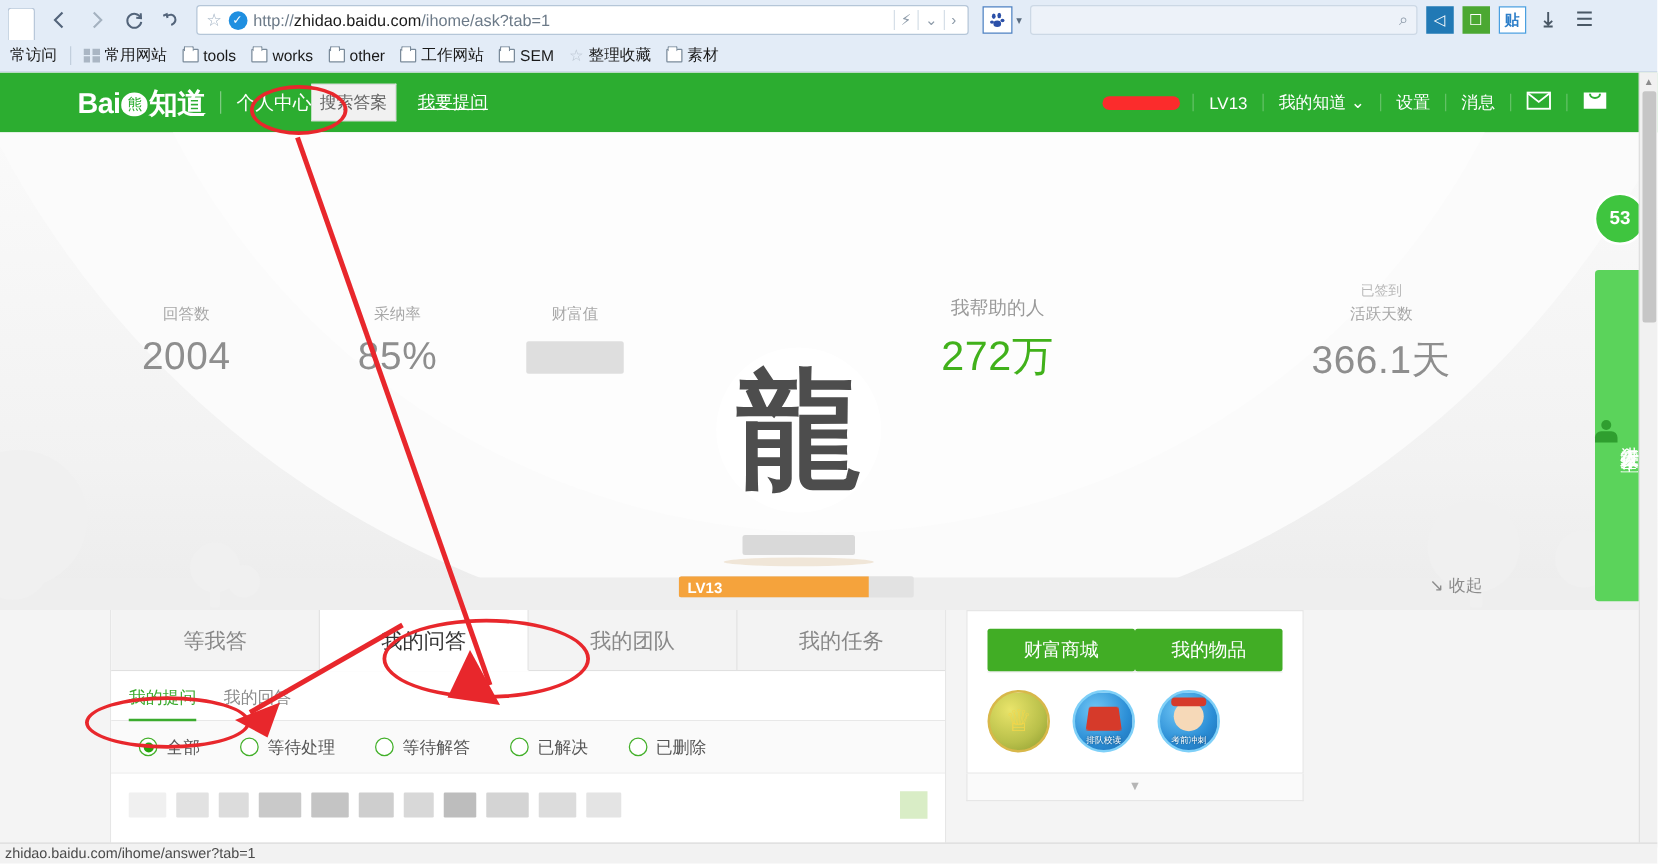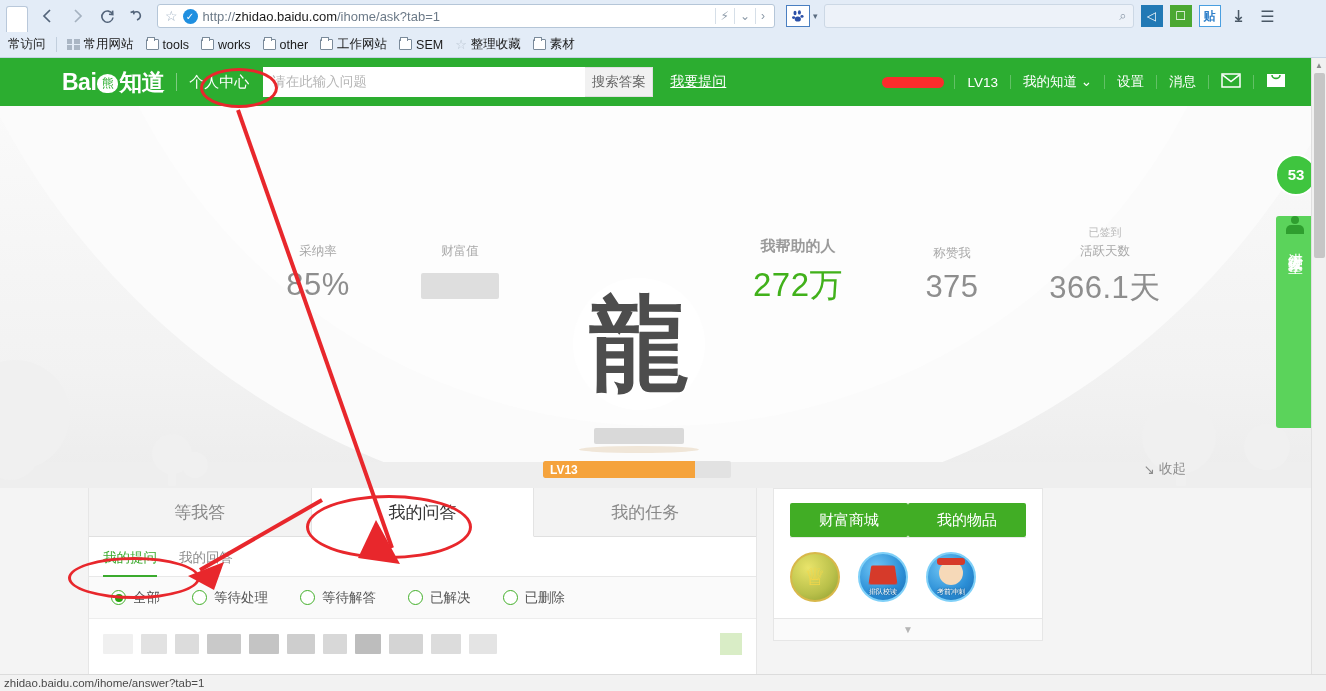--- a/index.html
+++ b/index.html
@@ -309,23 +309,23 @@
     height: 7px; background: #d63a2a; border-radius: 3px;
   }
   .side-more {
     background: #fafafa; border: 1px solid #e6e6e6; border-top: none;
     height: 22px; display: flex; align-items: center; justify-content: center;
     color: #b5b5b5; font-size: 10px;
   }
 
   
   .expert-float {
-    position: absolute; right: 12px; top: 158px; width: 38px; height: 212px;
+    position: absolute; right: 12px; top: 158px; width: 38px; height: 265px;
     background: #5bd35b; border-radius: 3px; display: flex;
-    flex-direction: column; align-items: center; 
+    align-items: center; 
     color: #fff; font-size: 15px; line-height: 1.12; z-index: 40;
   }
   .expert-person {
     width: 18px; height: 18px; margin-bottom: 7px; position: relative;
   }
   .expert-person:before {
     content: ''; position: absolute; top: 0; left: 5px; width: 8px;
     height: 8px; border-radius: 50%; background: #2f9e2f;
   }
   .expert-person:after {
@@ -470,21 +470,20 @@
       </div>
     </div>
   </div>
 
   <div class="page">
 
     <div class="green-header">
       <div class="logo"><span>Bai</span><span class="paw"></span><span>知道</span></div>
       <div class="hdr-divider"></div>
       <div class="hdr-link">个人中心</div>
-      <div class="search-input">请在此输入问题</div>
       <div class="search-btn">搜索答案</div>
       <div class="ask-link">我要提问</div>
       <div class="hdr-right">
         <div class="redact-red"></div>
         <div class="vsep"></div>
         <div class="item">LV13</div>
         <div class="vsep"></div>
         <div class="item"><span>我的知道</span> <span>⌄</span></div>
         <div class="vsep"></div>
         <div class="item">设置</div>
@@ -513,35 +512,35 @@
       <div class="ground"></div>
       <div class="bush" style="left:-40px;bottom:18px;width:110px;height:110px;"></div>
       <div class="bush" style="left:-20px;bottom:8px;width:60px;height:60px;"></div>
       <div class="bush" style="left:152px;bottom:14px;width:40px;height:40px;"></div>
       <div class="bush" style="left:168px;bottom:2px;width:8px;height:22px;border-radius:2px;"></div>
       <div class="bush" style="left:182px;bottom:10px;width:26px;height:26px;"></div>
       <div class="bush" style="right:110px;bottom:14px;width:74px;height:74px;"></div>
       <div class="bush" style="right:140px;bottom:2px;width:10px;height:26px;border-radius:2px;"></div>
       <div class="bush" style="right:36px;bottom:18px;width:46px;height:46px;"></div>
 
+      <div class="stat" style="left:104px;top:114px;width:90px;">
+        <div class="stat-label">回答数</div>
+        <div class="stat-value">2004</div>
+      </div>
       <div class="stat" style="left:272px;top:114px;width:92px;">
         <div class="stat-label">采纳率</div>
         <div class="stat-value">85%</div>
       </div>
       <div class="stat" style="left:414px;top:114px;width:92px;">
         <div class="stat-label">财富值</div>
         <div class="redact-gray" style="width:78px;height:26px;margin-top:6px;"></div>
       </div>
       <div class="stat" style="left:736px;top:108px;width:124px;">
-        <div class="stat-label" style="font-size:15px;color:#9a9a9a;font-weight:bold;">我帮助的人</div>
+        <div class="stat-label" style="font-size:15px;color:#9a9a9a;">我帮助的人</div>
         <div class="stat-value green">272万</div>
-      </div>
-      <div class="stat" style="left:906px;top:116px;width:92px;">
-        <div class="stat-label">称赞我</div>
-        <div class="stat-value">375</div>
       </div>
       <div class="stat" style="left:1040px;top:96px;width:130px;">
         <div class="stat-badge">已签到</div>
         <div class="stat-label">活跃天数</div>
         <div class="stat-value">366.1天</div>
       </div>
 
       <div class="avatar-wrap">
         <div class="avatar">
           <span class="dragon">龍</span>
@@ -562,20 +561,23 @@
     </div>
 
     <div class="content">
       <div class="main-col">
         <div class="tabs">
           <div class="tab">
               <span>等我答</span>
             </div>
           <div class="tab active">
               <span>我的问答</span>
+            </div>
+          <div class="tab">
+              <span>我的团队</span>
             </div>
           <div class="tab">
               <span>我的任务</span>
             </div>
         </div>
         <div class="subtabs">
           <div class="subtab active"><span>我的提问</span></div>
           <div class="subtab"><span>我的回答</span></div>
         </div>
         <div class="filters">

